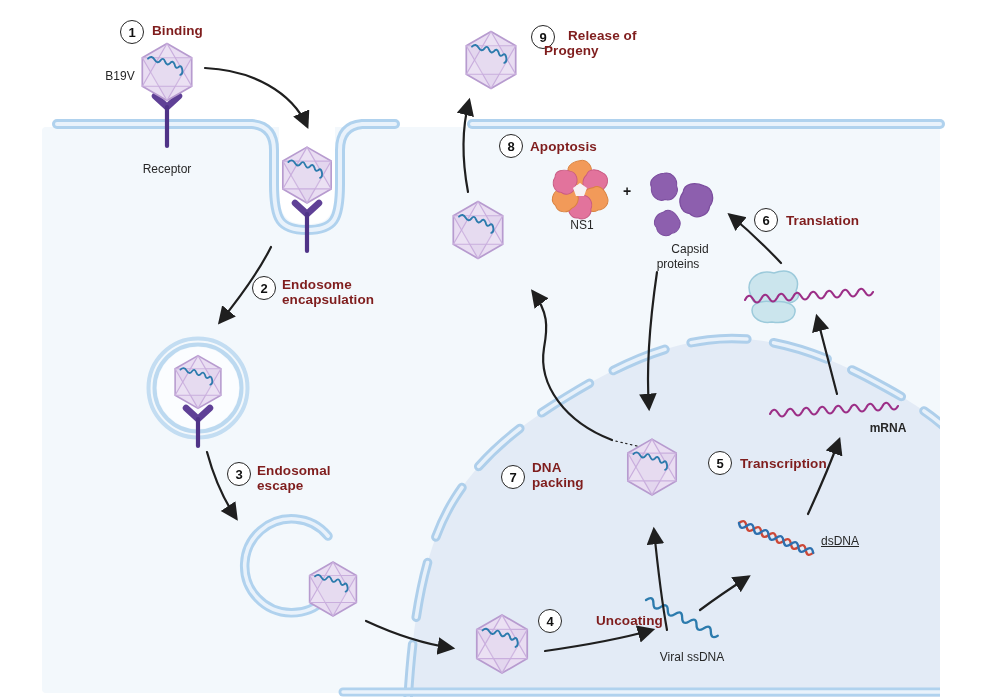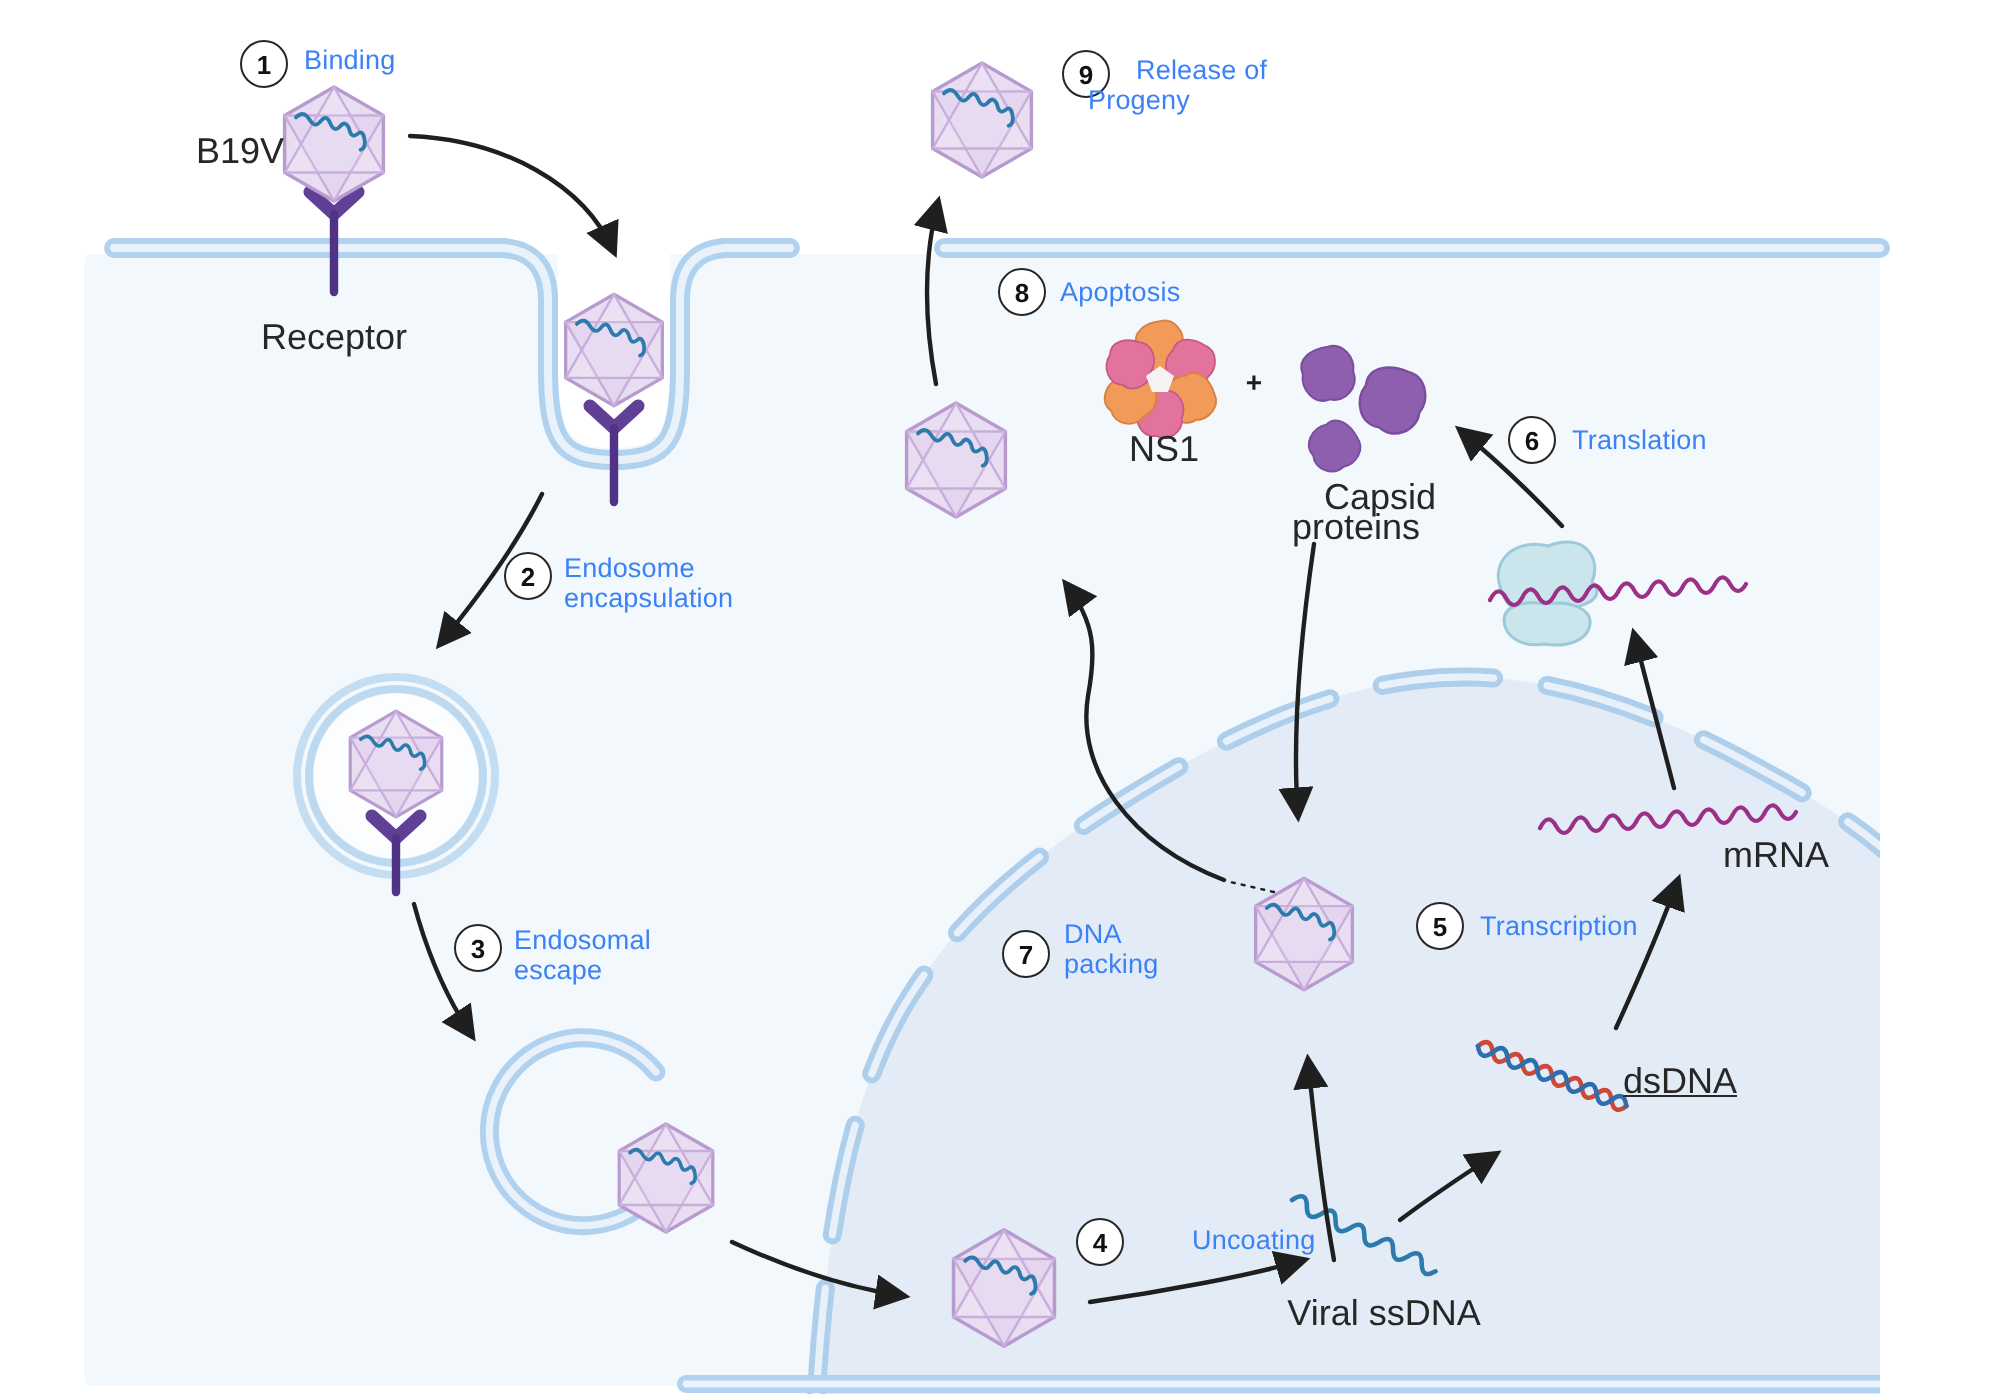--- a/index.html
+++ b/index.html
@@ -2,23 +2,23 @@
 <html><head>
 <meta charset="utf-8">
 <style>
   html,body{margin:0;padding:0;background:#fff;}
   .stage{position:relative;width:1000px;height:700px;background:#ffffff;overflow:hidden;
          font-family:"Liberation Sans",sans-serif;}
   .stage svg{position:absolute;left:0;top:0;}
   .badge{position:absolute;width:24px;height:24px;box-sizing:border-box;border:1.8px solid #262626;
          border-radius:50%;background:#fff;display:flex;align-items:center;justify-content:center;
          font-weight:700;font-size:13px;color:#111;z-index:5;}
-  .slabel{position:absolute;font-weight:400;font-size:13.5px;color:#3b82f6;
+  .slabel{position:absolute;font-weight:700;font-size:13.5px;color:#7f1d1d;
           transform:translateY(-50%);white-space:nowrap;z-index:5;letter-spacing:.1px;}
-  .ilabel{position:absolute;font-size:18px;color:#272727;transform:translate(-50%,-50%);
+  .ilabel{position:absolute;font-size:12px;color:#272727;transform:translate(-50%,-50%);
           white-space:nowrap;z-index:5;}
   .plus{font-weight:700;font-size:14px;color:#1b1b1b;}
 </style>
 </head>
 <body>
 
 <div class="stage">
 
 <svg width="1000" height="700" viewBox="0 0 1000 700">
   <defs>
@@ -190,17 +190,17 @@
 <div class="slabel" style="left:530px;top:146px;">Apoptosis</div>
 <div class="slabel" style="left:568px;top:35px;">Release of</div>
 <div class="slabel" style="left:544px;top:50px;">Progeny</div>
 
 <div class="ilabel" style="left:120px;top:76px;">B19V</div>
 <div class="ilabel" style="left:167px;top:157px;margin-top:12px;">Receptor</div>
 <div class="ilabel" style="left:582px;top:225px;">NS1</div>
 <div class="ilabel plus" style="left:627px;top:191px;">+</div>
 <div class="ilabel" style="left:678px;top:249px;margin-left:12px;">Capsid</div>
 <div class="ilabel" style="left:678px;top:264px;">proteins</div>
-<div class="ilabel" style="left:888px;top:428px;">mRNA</div>
+<div class="ilabel" style="left:888px;top:428px;font-weight:bold;">mRNA</div>
 <div class="ilabel" style="left:840px;top:541px;text-decoration:underline;">dsDNA</div>
 <div class="ilabel" style="left:692px;top:657px;text-align:center;">Viral ssDNA</div>
 
 </div>
 
 </body></html>

